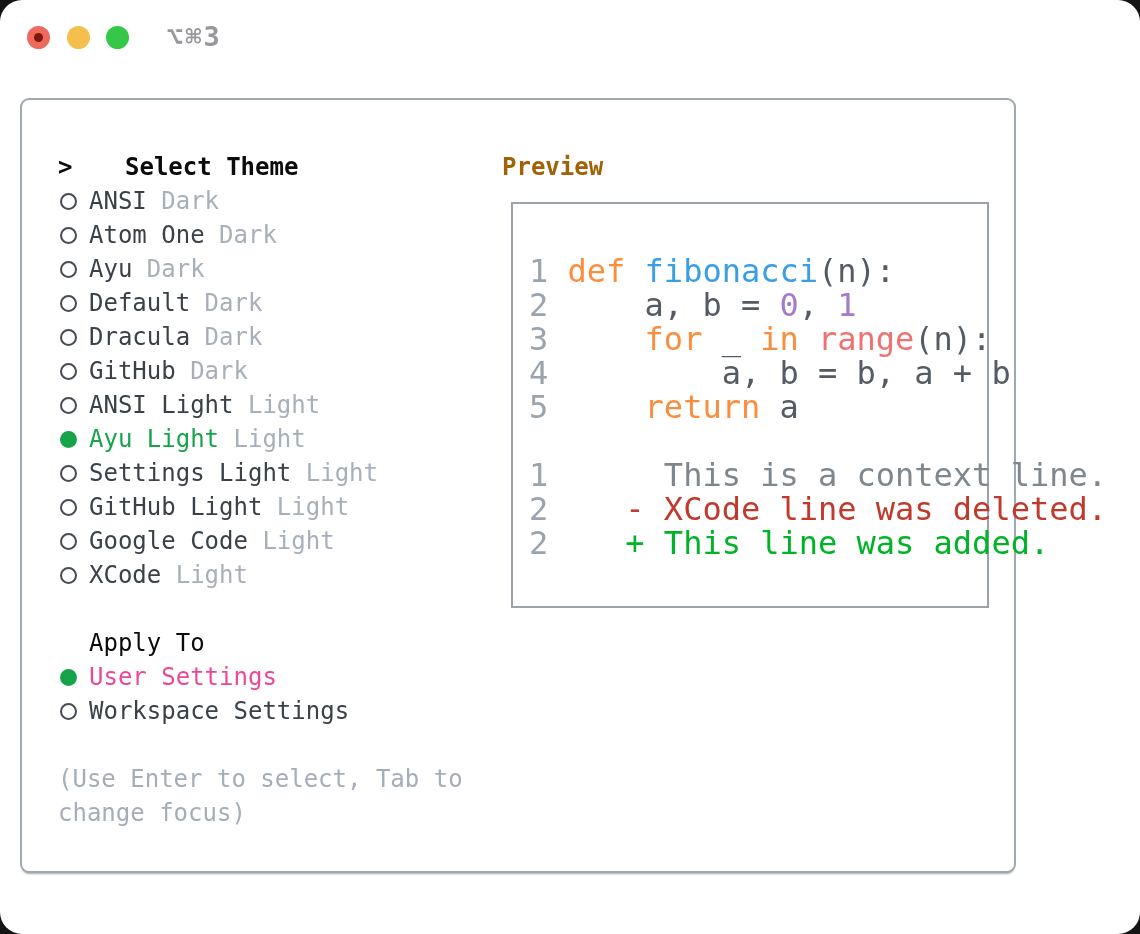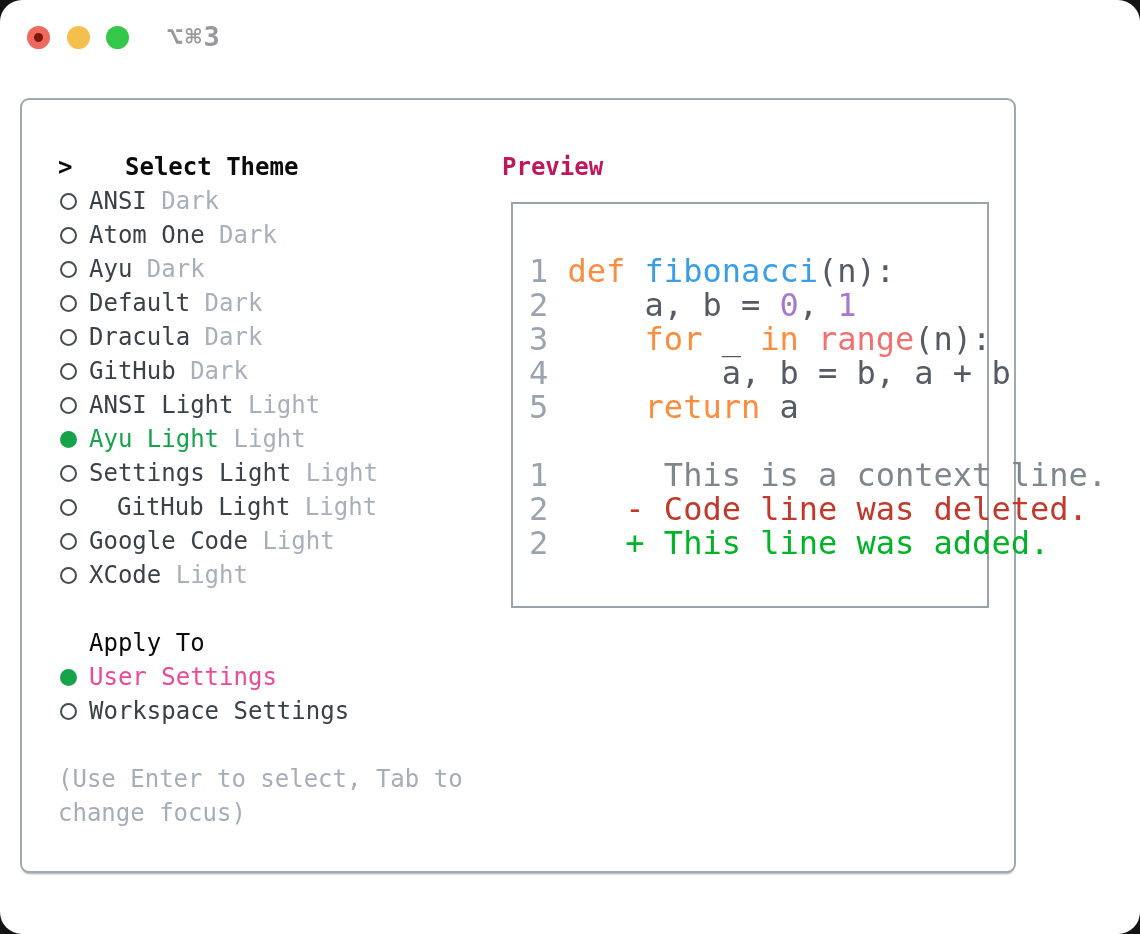--- a/index.html
+++ b/index.html
@@ -25,21 +25,21 @@
   .left-col{position:absolute;left:36px;top:50px;}
   .row{display:flex;align-items:center;height:34px;font-size:24px;white-space:pre;}
   .row.spacer{height:34px;}
   .marker{width:31px;height:34px;display:flex;align-items:center;flex:0 0 31px;}
   .ring{width:13px;height:13px;border:2.5px solid #454c54;border-radius:50%;margin-left:2px;box-sizing:content-box;}
   .prompt{font-weight:bold;color:#0b0b0b;font-size:24px;}
   .hdr{font-weight:bold;color:#0b0b0b;margin-left:36px;}
   .hdr2{color:#0b0b0b;}
   .hint{width:440px;margin-top:0;font-size:24px;line-height:34px;color:#a4adb8;white-space:normal;}
   
-  .preview-label{position:absolute;left:480px;top:50px;height:34px;line-height:34px;font-size:24px;font-weight:bold;color:#be185d;}
+  .preview-label{position:absolute;left:480px;top:50px;height:34px;line-height:34px;font-size:24px;font-weight:bold;color:#a16207;}
   .preview-box{
     position:absolute;left:489px;top:102px;width:478px;height:406px;
     border:2px solid #9aa2ab;background:#fff;box-sizing:border-box;
     padding:48px 0 0 16px;
   }
   .pline{height:34px;font-size:32px;white-space:pre;}
 </style>
 </head>
 <body>
 
@@ -61,21 +61,21 @@
       <div id="theme-list">
           <div class="row"><span class="marker"><span class="ring"></span></span><span style="color: rgb(58, 65, 72);">ANSI</span><span style="color: rgb(167, 175, 186);"> Dark</span></div>
           <div class="row"><span class="marker"><span class="ring"></span></span><span style="color: rgb(58, 65, 72);">Atom One</span><span style="color: rgb(167, 175, 186);"> Dark</span></div>
           <div class="row"><span class="marker"><span class="ring"></span></span><span style="color: rgb(58, 65, 72);">Ayu</span><span style="color: rgb(167, 175, 186);"> Dark</span></div>
           <div class="row"><span class="marker"><span class="ring"></span></span><span style="color: rgb(58, 65, 72);">Default</span><span style="color: rgb(167, 175, 186);"> Dark</span></div>
           <div class="row"><span class="marker"><span class="ring"></span></span><span style="color: rgb(58, 65, 72);">Dracula</span><span style="color: rgb(167, 175, 186);"> Dark</span></div>
           <div class="row"><span class="marker"><span class="ring"></span></span><span style="color: rgb(58, 65, 72);">GitHub</span><span style="color: rgb(167, 175, 186);"> Dark</span></div>
           <div class="row"><span class="marker"><span class="ring"></span></span><span style="color: rgb(58, 65, 72);">ANSI Light</span><span style="color: rgb(167, 175, 186);"> Light</span></div>
           <div class="row"><span class="marker"><span class="ring" style="background: rgb(22, 163, 74); border-color: rgb(22, 163, 74);"></span></span><span style="color: rgb(22, 163, 74);">Ayu Light</span><span style="color: rgb(167, 175, 186);"> Light</span></div>
           <div class="row"><span class="marker"><span class="ring"></span></span><span style="color: rgb(58, 65, 72);">Settings Light</span><span style="color: rgb(167, 175, 186);"> Light</span></div>
-          <div class="row"><span class="marker"><span class="ring"></span></span><span style="color: rgb(58, 65, 72); margin-left: 28px;">GitHub Light</span><span style="color: rgb(167, 175, 186);"> Light</span></div>
+          <div class="row"><span class="marker"><span class="ring"></span></span><span style="color: rgb(58, 65, 72);">GitHub Light</span><span style="color: rgb(167, 175, 186);"> Light</span></div>
           <div class="row"><span class="marker"><span class="ring"></span></span><span style="color: rgb(58, 65, 72);">Google Code</span><span style="color: rgb(167, 175, 186);"> Light</span></div>
           <div class="row"><span class="marker"><span class="ring"></span></span><span style="color: rgb(58, 65, 72);">XCode</span><span style="color: rgb(167, 175, 186);"> Light</span></div>
         </div>
 
       <div class="row spacer"></div>
 
       <div class="row">
         <span class="marker"></span>
         <span class="hdr2">Apply To</span>
       </div>
@@ -92,17 +92,17 @@
 
     <div class="preview-label">Preview</div>
     <div class="preview-box" id="preview-box">
         <div class="pline"><span style="color: rgb(154, 164, 174);">1 </span><span style="color: rgb(250, 141, 62);">def</span><span style="color: rgb(84, 91, 100);"> </span><span style="color: rgb(57, 158, 230);">fibonacci</span><span style="color: rgb(84, 91, 100);">(n):</span></div>
         <div class="pline"><span style="color: rgb(154, 164, 174);">2 </span><span style="color: rgb(84, 91, 100);">    a, b = </span><span style="color: rgb(163, 122, 204);">0</span><span style="color: rgb(84, 91, 100);">, </span><span style="color: rgb(163, 122, 204);">1</span></div>
         <div class="pline"><span style="color: rgb(154, 164, 174);">3 </span><span style="color: rgb(84, 91, 100);">    </span><span style="color: rgb(250, 141, 62);">for</span><span style="color: rgb(84, 91, 100);"> _ </span><span style="color: rgb(250, 141, 62);">in</span><span style="color: rgb(84, 91, 100);"> </span><span style="color: rgb(240, 113, 113);">range</span><span style="color: rgb(84, 91, 100);">(n):</span></div>
         <div class="pline"><span style="color: rgb(154, 164, 174);">4 </span><span style="color: rgb(84, 91, 100);">        a, b = b, a + b</span></div>
         <div class="pline"><span style="color: rgb(154, 164, 174);">5 </span><span style="color: rgb(84, 91, 100);">    </span><span style="color: rgb(250, 141, 62);">return</span><span style="color: rgb(84, 91, 100);"> a</span></div>
         <div class="pline"></div>
         <div class="pline"><span style="color: rgb(154, 164, 174);">1</span><span style="color: rgb(126, 134, 142);">      This is a context line.</span></div>
-        <div class="pline"><span style="color: rgb(154, 164, 174);">2</span><span style="color: rgb(84, 91, 100);">    </span><span style="color: rgb(192, 57, 43);">- Code line was deleted.</span></div>
+        <div class="pline"><span style="color: rgb(154, 164, 174);">2</span><span style="color: rgb(84, 91, 100);">    </span><span style="color: rgb(192, 57, 43);">- XCode line was deleted.</span></div>
         <div class="pline"><span style="color: rgb(154, 164, 174);">2</span><span style="color: rgb(84, 91, 100);">    </span><span style="color: rgb(0, 179, 39);">+ This line was added.</span></div>
       </div>
   </div>
 </div>
 
 </body></html>

